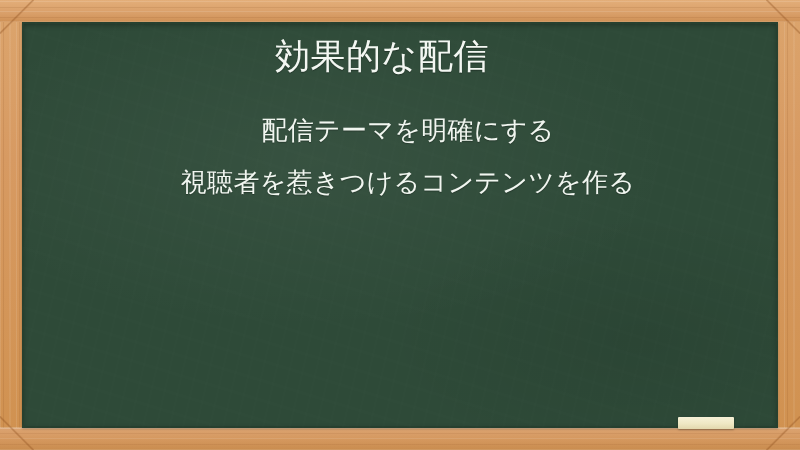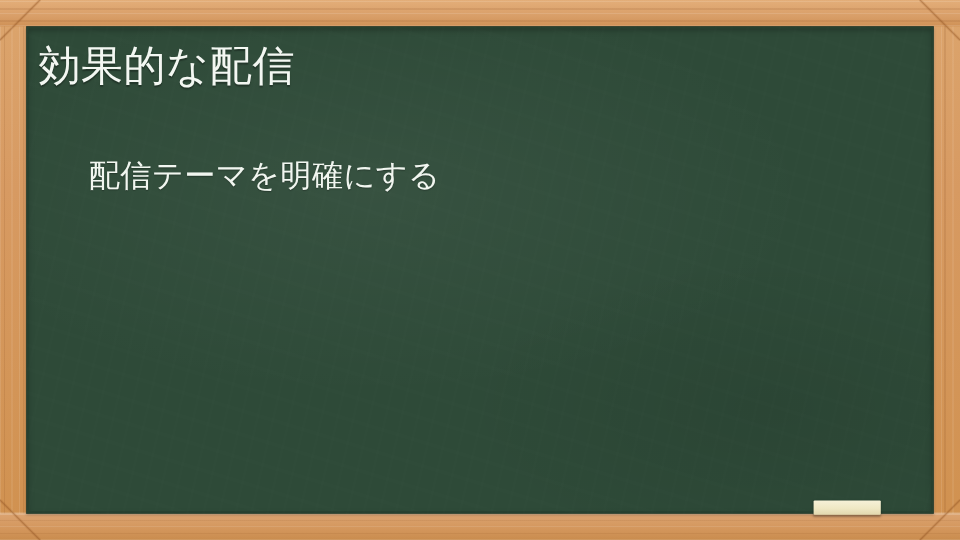--- a/index.html
+++ b/index.html
@@ -11,20 +11,21 @@
   body {
     font-family: "Liberation Sans", "DejaVu Sans", sans-serif;
   }
 
   .slide {
     position: relative;
     width: 800px;
     height: 450px;
     overflow: hidden;
     background: #d79a62;
+    text-align: center;
   }
 
   
   .frame {
     position: absolute;
     inset: 0;
     background:
       repeating-linear-gradient(
         90deg,
         rgba(255,255,255,0.10) 0px,
@@ -161,21 +162,21 @@
     text-shadow: 0 1px 1px rgba(0,0,0,0.30);
     white-space: nowrap;
   }
 
   .bullets {
     position: absolute;
     left: 36px;
     top: 82px;
     width: 700px;
     list-style: none;
-    margin: 16px;
+    margin: 0;
     padding: 0;
   }
 
   .bullet {
     font-size: 26px;
     line-height: 52px;
     color: #f1f6f0;
     letter-spacing: 0.3px;
     text-shadow: 0 1px 1px rgba(0,0,0,0.28);
     white-space: nowrap;
@@ -210,20 +211,21 @@
 
   <div class="board">
     <div class="board-dust"></div>
 
     <div class="content">
 
       <div class="title">効果的な配信</div>
 
       <ul class="bullets">
         <li class="bullet">配信テーマを明確にする</li>
+        <li class="bullet">視聴者を惹きつけるコンテンツを作る</li>
       </ul>
 
     </div>
   </div>
 
   <div class="chalk"></div>
 
 </div>
 
 </body></html>

